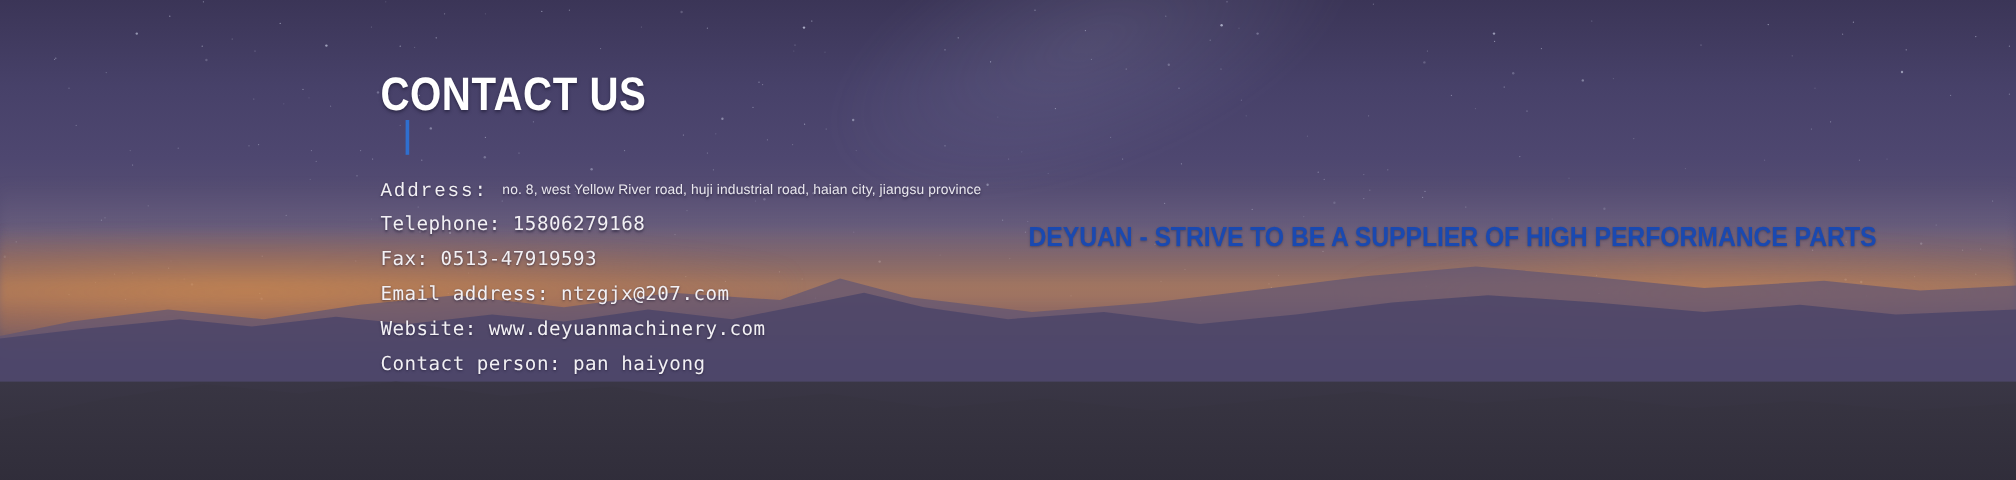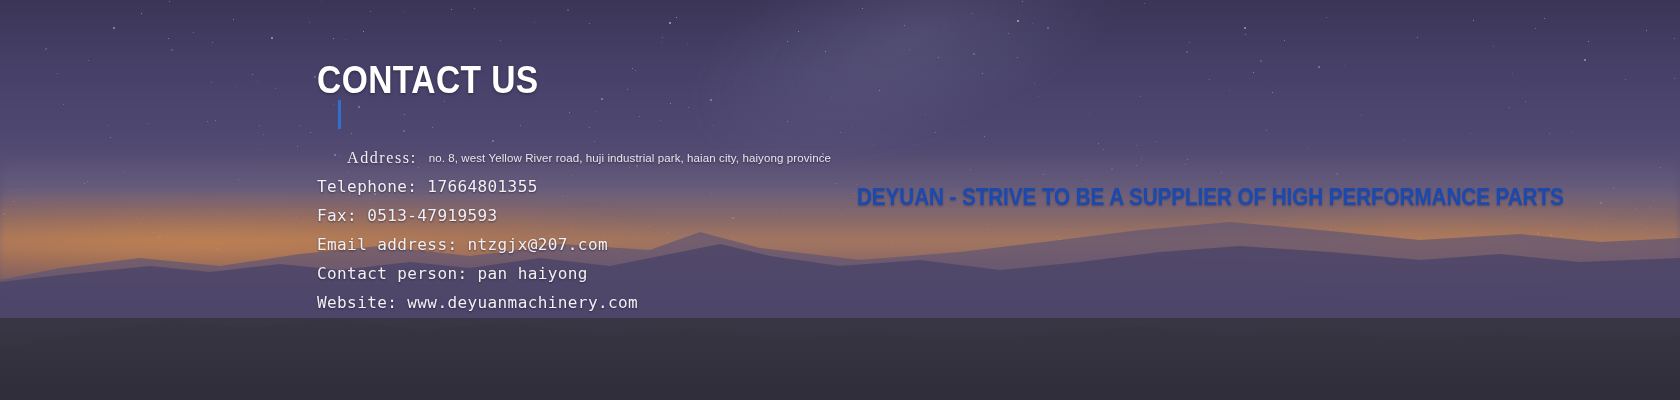--- a/index.html
+++ b/index.html
@@ -142,21 +142,21 @@
   .contact-list li {
     height: 29px;
     line-height: 29px;
     white-space: nowrap;
     color: #f2f0f4;
     font-family: "DejaVu Sans Mono", "Liberation Mono", monospace;
     font-size: 16px;
     letter-spacing: .4px;
     text-shadow: 0 1px 2px rgba(25,20,45,.6);
   }
-  .contact-list li .label { font-family: Liberation Serif, serif; margin-left: 30px; }
+  .contact-list li .label { font-family: Liberation Mono, monospace; }
   .addr-line { position: relative; }
   .addr-line .label {
     font-size: 16px;
     letter-spacing: 1.6px;
   }
   .addr-line .value {
     font-family: "Liberation Sans", sans-serif;
     font-size: 11.5px;
     letter-spacing: .1px;
     color: #e9e7ee;
@@ -450,31 +450,31 @@
 
   <div class="content">
 
     <h1 class="heading">CONTACT US</h1>
 
     <div class="accent-bar"></div>
 
     <ul class="contact-list">
 
       <li class="addr-line">
-        <span class="label">Address:</span><span class="value">no. 8, west Yellow River road, huji industrial park, haian city, haiyong province</span>
+        <span class="label">Address:</span><span class="value">no. 8, west Yellow River road, huji industrial road, haian city, jiangsu province</span>
       </li>
 
-      <li>Telephone:  17664801355</li>
+      <li>Telephone:  15806279168</li>
 
       <li>Fax: 0513-47919593</li>
 
       <li>Email address: ntzgjx@207.com</li>
 
+      <li>Website: www.deyuanmachinery.com</li>
+
       <li>Contact person: pan haiyong</li>
-
-      <li>Website: www.deyuanmachinery.com</li>
 
     </ul>
 
     <div class="tagline">DEYUAN - STRIVE TO BE A SUPPLIER OF HIGH PERFORMANCE PARTS</div>
 
   </div>
 </div>
 
 </body></html>

